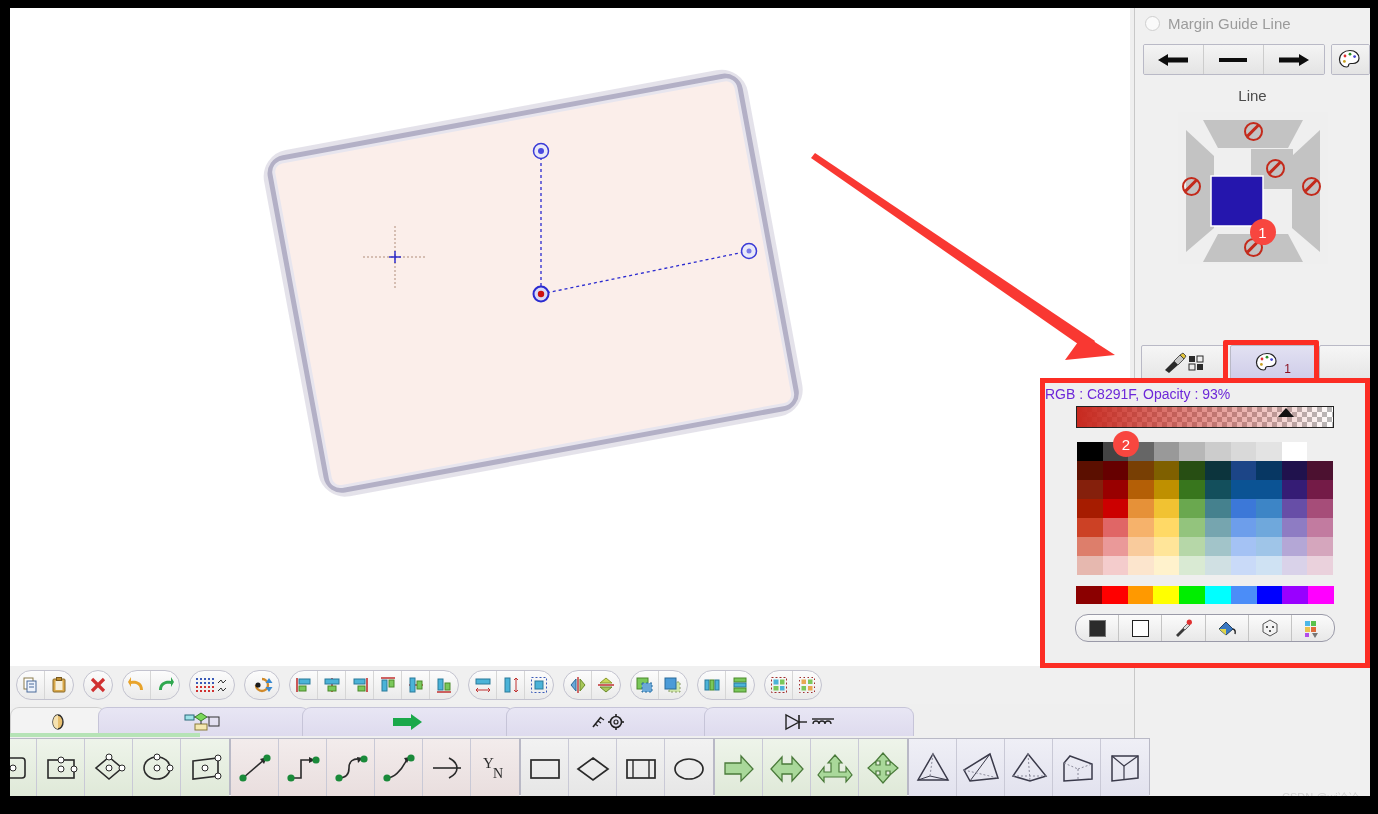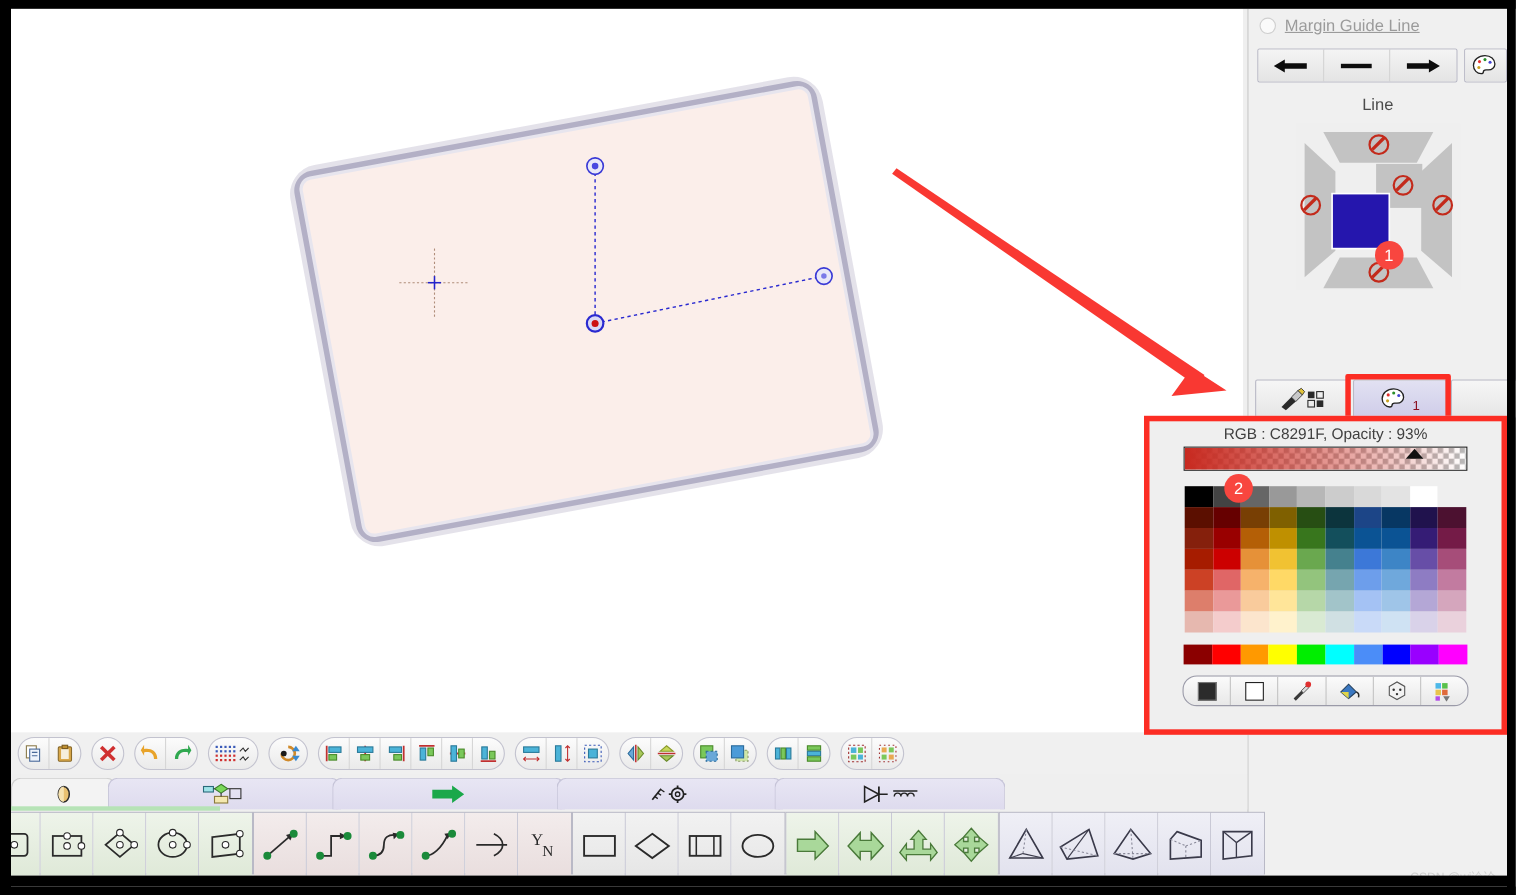--- a/index.html
+++ b/index.html
@@ -24,21 +24,21 @@
            background:#f0f0f0; border-left:1px solid #c8c8c8; }
 
   .radio-row { display:flex; align-items:center; height:30px; padding-left:10px; gap:8px; }
   .radio { width:15px; height:15px; border-radius:50%; border:1px solid #9a9a9a;
            background:#fff; display:inline-block; position:relative; flex:none; }
   .radio.on { border:1px solid #2b2b2b; }
   .radio.on::after { content:""; position:absolute; left:3px; top:3px; width:7px; height:7px;
                      border-radius:50%; background:#101010; }
   .radio-row.dim .radio { border-color:#cfcfcf; background:#fafafa; }
   .radio-lbl { font-size:15px; color:#1b1b1b; }
-  .radio-row.dim .radio-lbl { color:#9b9b9b;text-decoration:underline; }
+  .radio-row.dim .radio-lbl { color:#9b9b9b; }
 
   .btn-row { display:flex; align-items:center; gap:6px; padding:6px 0 0 8px; }
   .grp { display:flex; border:1px solid #b9b9c6; border-radius:2px; overflow:hidden;
          background:#ededed; }
   .tb { width:61px; height:29px; background:linear-gradient(#f4f4f4,#e4e4e4);
         display:flex; align-items:center; justify-content:center;
         border-right:1px solid #cccccc; }
   .tb:last-child { border-right:none; }
   .tb.pal { width:38px; }
 
@@ -59,21 +59,21 @@
   .tabbtn { width:85px; height:35px; border:1px solid #b9b9c6; border-radius:2px;
             background:linear-gradient(#f6f6f6,#e6e6e6);
             display:flex; align-items:center; justify-content:center; gap:4px; }
   .tabbtn.sel { background:linear-gradient(#e2e1f2,#cfcde9); }
 
   .hl-red { position:absolute; border:5px solid #fc2d24; border-radius:2px; z-index:40; }
 
   
   .picker { position:absolute; left:1040px; top:378px; width:330px; height:290px;
             border:5px solid #fc2d24; background:#efefef; z-index:45; }
-  .picker-hdr { text-align:center; font-size:14px; color:#404040; padding:3px 0 4px; }
+  .picker-hdr { text-align:left; font-size:14px; color:#6d28d9; padding:3px 0 4px; }
   .opac-bar { width:258px; height:22px; margin:0 auto; border:1px solid #222; position:relative; }
   .opac-marker { position:absolute; left:233px; top:25px; width:0;height:0;
                  border-left:8px solid transparent; border-right:8px solid transparent;
                  border-bottom:9px solid #111; }
   .swatch-grid { display:grid; grid-template-columns:repeat(10,25.6px);
                  width:256px; margin:14px auto 0; }
   .swatch-grid div { height:19px; }
   .rainbow { display:flex; width:258px; height:18px; margin:11px auto 0; }
   .rainbow div { flex:1; }
   .pick-tools { display:flex; width:260px; height:28px; margin:10px auto 0;

